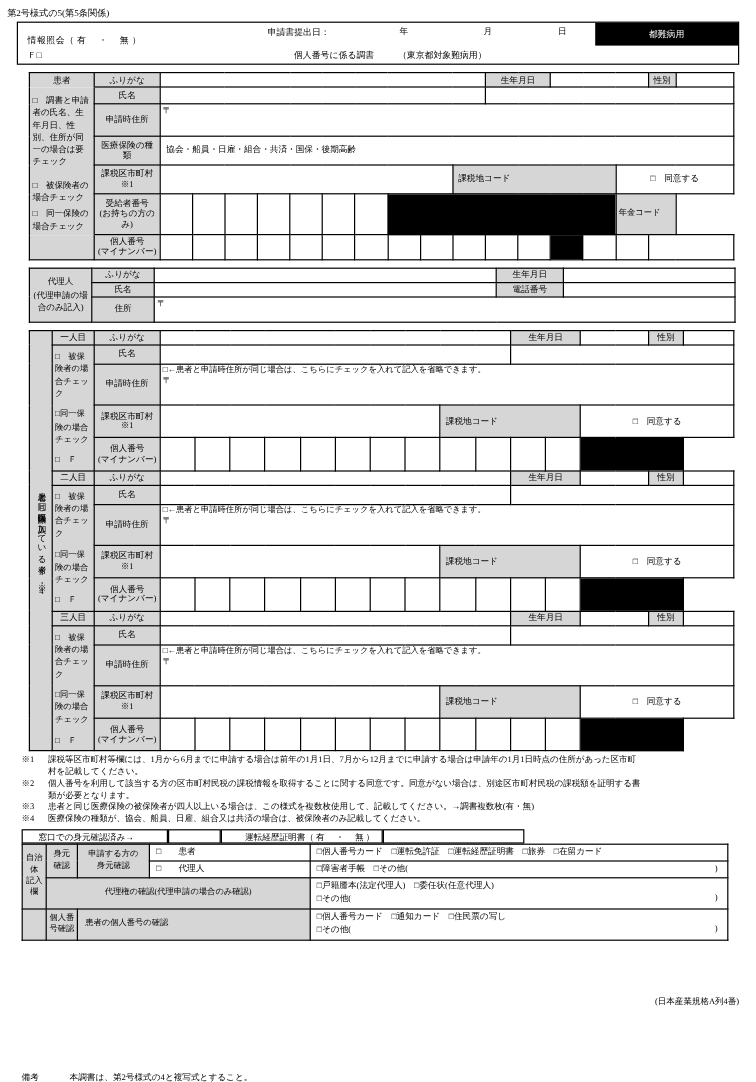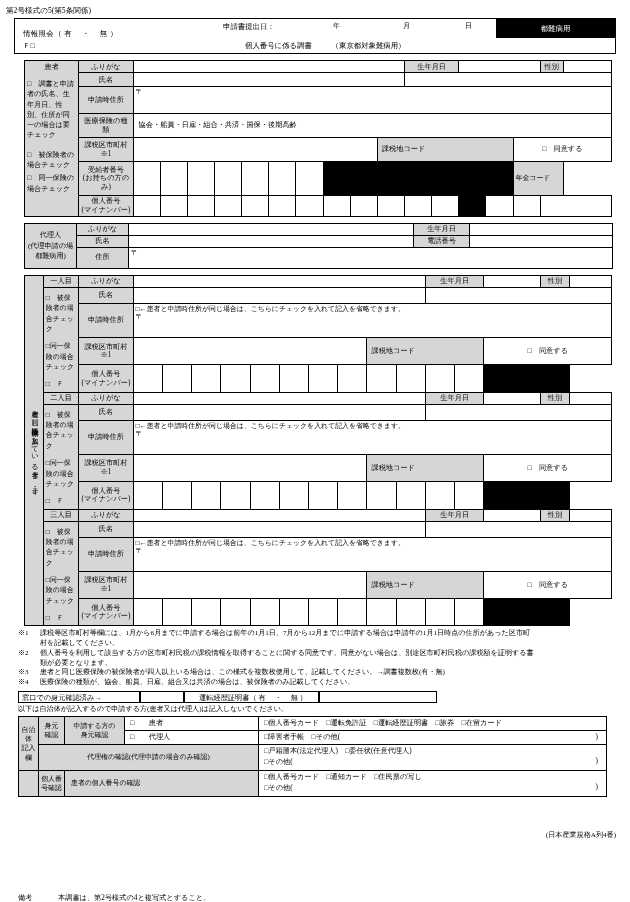--- a/index.html
+++ b/index.html
@@ -56,21 +56,21 @@
 
   
   .notes{margin:3px 0 0 18px;width:596px;font-size:7.1px;line-height:1.33;}
   .notes .nrow{display:flex;margin-bottom:0.5px;}
   .notes .nlab{width:22px;flex:none;}
   .notes .ntxt{flex:1;}
   .notes .ncont{margin-left:22px;}
 
   
   .confirm{margin:3px 0 0 18px;display:flex;}
-  .confirm .cbx{border:0.7px solid #000;height:12px;line-height:12px;box-sizing:border-box;font-size:7.2px;padding-left:3px;}
+  .confirm .cbx{border:0.7px solid #000;height:12px;line-height:12px;box-sizing:border-box;font-size:7.2px;padding-left:13px;}
   .c1{width:122px;}
   .c2{width:44px;}
   .c3{width:135px;text-align:center;padding-left:0;}
   .c4{width:118px;}
   .notice{margin:2.5px 0 2px 18px;font-size:7.1px;}
 
   
   .jis{position:absolute;right:14px;top:831px;font-size:7.1px;}
   .biko{position:absolute;left:18px;top:894px;font-size:7.2px;}
   .biko .bl{display:inline-block;width:40px;}
@@ -212,21 +212,21 @@
         <col style="width:52px">
         <col style="width:285px">
       <col style="width:56px">
         <col style="width:143px">
     </colgroup>
     <tbody>
       <tr style="height:12px">
         <td class="hd thick ctr" rowspan="3" style="font-size:7.1px;line-height:1.5">
           <span>代理人</span><br>
           <span>(代理申請の場</span><br>
-          <span>都難病用)</span>
+          <span>合のみ記入)</span>
         </td>
         <td class="hd">ふりがな</td>
         <td></td>
         <td class="hd">生年月日</td>
         <td></td>
       </tr>
       <tr style="height:12px">
         <td class="hd">氏名</td>
         <td></td>
         <td class="hd">電話番号</td>
@@ -460,21 +460,20 @@
     </div>
   </div>
 
   <div class="confirm">
     <div class="cbx c1">窓口での身元確認済み→</div>
     <div class="cbx c2"></div>
     <div class="cbx c3">運転経歴証明書（ 有 　・　 無 ）</div>
     <div class="cbx c4"></div>
   </div>
 
-  <div class="notice">以下は自治体が記入するので申請する方(患者又は代理人)は記入しないでください。</div>
 
   <table class="f" style="width:588px;margin:0 1px 0 18px;border:1.1px solid #000">
     <colgroup>
       <col style="width:20px">
         <col style="width:26px">
         <col style="width:60px">
       <col style="width:134px">
         <col style="width:348px">
     </colgroup>
     <tbody>

